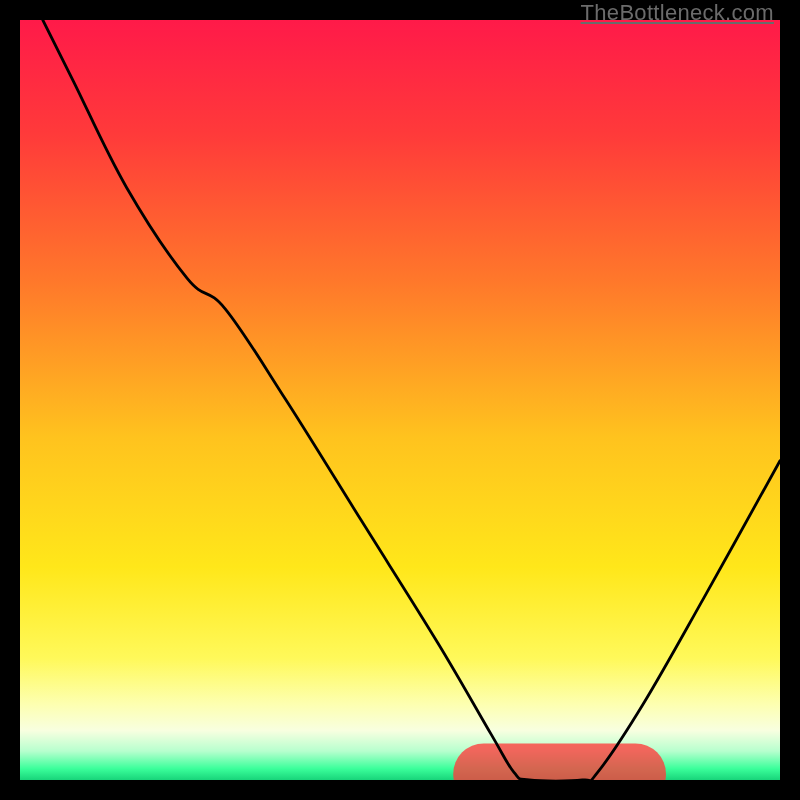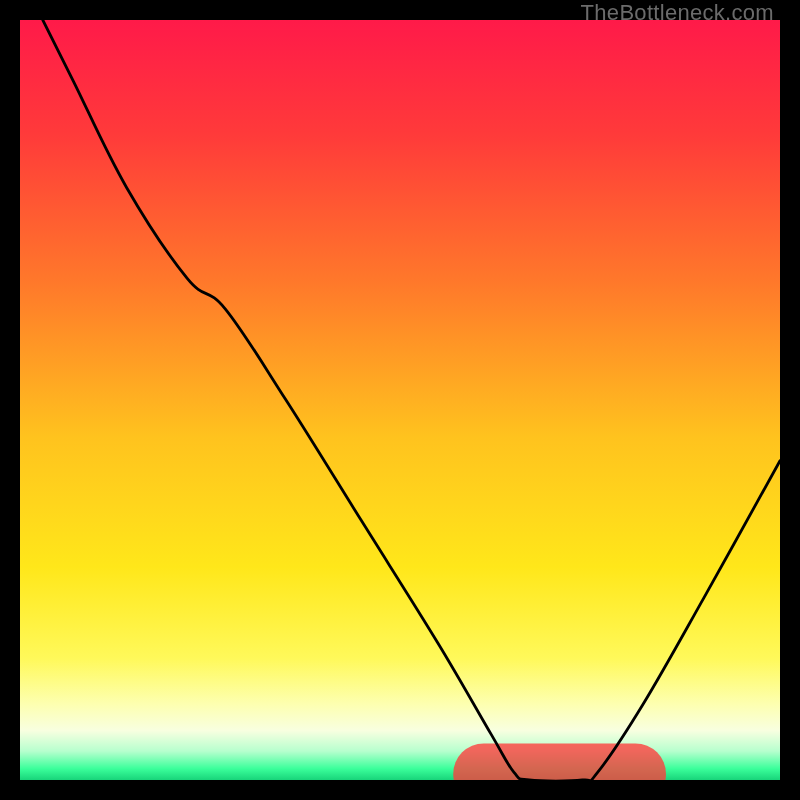--- a/index.html
+++ b/index.html
@@ -21,20 +21,21 @@
   }
   .watermark {
     position: absolute;
     top: 0px;
     right: 26px;
     color: #6b6b6b;
     font-size: 22px;
     font-weight: 500;
     letter-spacing: 0.3px;
     z-index: 5;
+    text-decoration: underline;
   }
   svg {
     display: block;
   }
   .marker {
     fill: #ff3b3b;
     opacity: 0.78;
   }
   .curve {
     fill: none;

